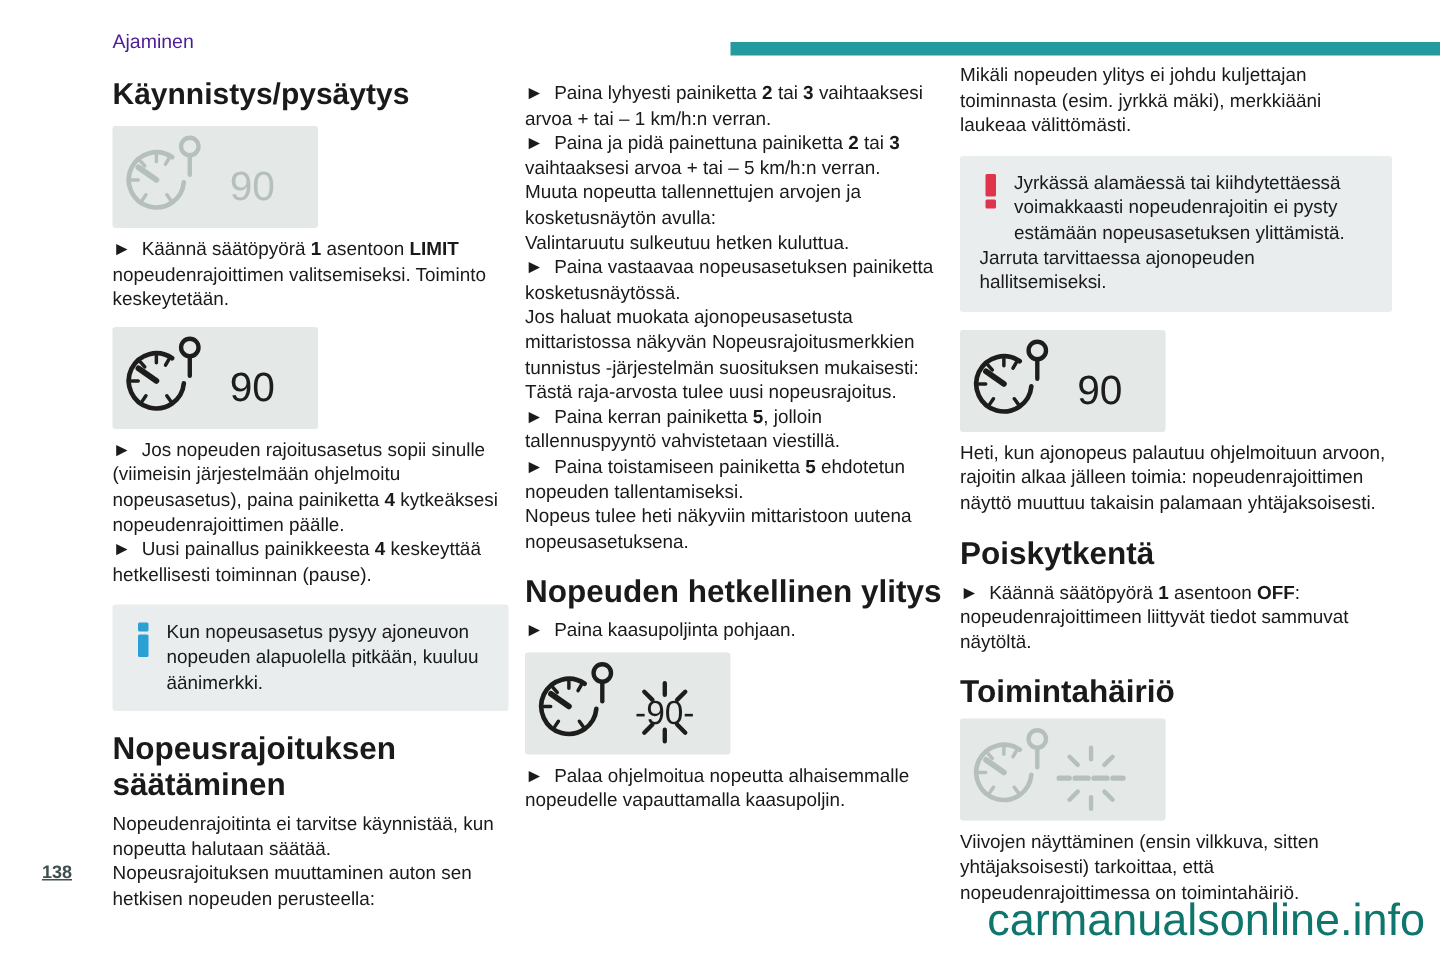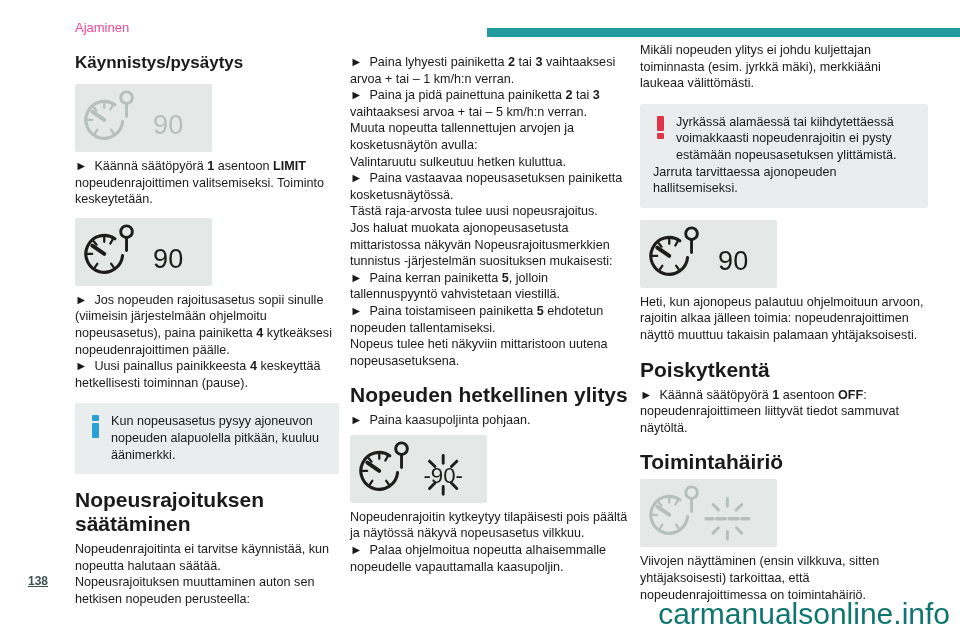--- a/index.html
+++ b/index.html
@@ -2,26 +2,26 @@
 <html><head>
 <meta charset="utf-8">
 <style>
   html,body{margin:0;padding:0;}
   body{
     width:960px;height:640px;position:relative;overflow:hidden;
     background:#ffffff;color:#1a1a1a;
     font-family:"Liberation Sans", sans-serif;
   }
   .accent-bar{position:absolute;left:487px;top:28px;width:473px;height:9px;background:#239a9d;}
-  .page-header{position:absolute;left:75px;top:20px;font-size:13px;color:#ec4899;}
+  .page-header{position:absolute;left:75px;top:20px;font-size:13px;color:#4c1d95;}
   .col{position:absolute;font-size:12.6px;line-height:16.6px;}
   #col1{left:75px;top:50px;width:264px;}
   #col2{left:350px;top:54px;width:288px;}
   #col3{left:640px;top:42px;width:288px;}
-  h1{font-size:17px;line-height:26px;margin:0 0 8px;font-weight:bold;}
+  h1{font-size:20px;line-height:26px;margin:0 0 8px;font-weight:bold;}
   h2{font-size:21px;line-height:24px;margin:14px 0 5px;font-weight:bold;}
   p{margin:0;}
   .b{font-weight:bold;}
   .img-box{width:137px;height:68px;background:#e4e8e6;border-radius:2px;display:flex;align-items:center;margin:0 0 6px;}
   .img-box svg{width:128px;height:62px;margin-left:4px;display:block;}
   .mt10{margin-top:10px;} .mt6{margin-top:6px;} .mt12{margin-top:12px;} .mt4{margin-top:4px;}
   .gray{color:#b5c0bd;} .dark{color:#1d1d1b;}
   .dial-value{font-family:"Liberation Sans",sans-serif;fill:currentColor;}
   .callout{background:#e9edee;border-radius:2px;padding:10px 12px 11px 13px;margin:12px 0 0;overflow:hidden;}
   .glyph{float:left;width:9px;height:37px;margin:2px 11px 0 3px;display:flex;flex-direction:column;align-items:center;gap:2px;}
@@ -88,41 +88,40 @@
   <p>Nopeudenrajoitinta ei tarvitse käynnistää, kun nopeutta halutaan säätää.</p>
   <p>Nopeusrajoituksen muuttaminen auton sen hetkisen nopeuden perusteella:</p>
 </div>
 
 <div class="col" id="col2">
   <p><span>►&nbsp; Paina lyhyesti painiketta </span><span class="b">2</span><span> tai </span><span class="b">3</span><span> vaihtaaksesi arvoa + tai – 1 km/h:n verran.</span></p>
   <p><span>►&nbsp; Paina ja pidä painettuna painiketta </span><span class="b">2</span><span> tai </span><span class="b">3</span><span> vaihtaaksesi arvoa + tai – 5 km/h:n verran.</span></p>
   <p>Muuta nopeutta tallennettujen arvojen ja kosketusnäytön avulla:</p>
   <p>Valintaruutu sulkeutuu hetken kuluttua.</p>
   <p>►&nbsp; Paina vastaavaa nopeusasetuksen painiketta kosketusnäytössä.</p>
+  <p>Jos haluat muokata ajonopeusasetusta mittaristossa näkyvän Nopeusrajoitusmerkkien tunnistus -järjestelmän suosituksen mukaisesti:</p>
   <p>Tästä raja-arvosta tulee uusi nopeusrajoitus.</p>
-  <p>Jos haluat muokata ajonopeusasetusta mittaristossa näkyvän Nopeusrajoitusmerkkien tunnistus -järjestelmän suosituksen mukaisesti:</p>
   <p><span>►&nbsp; Paina kerran painiketta </span><span class="b">5</span><span>, jolloin tallennuspyyntö vahvistetaan viestillä.</span></p>
   <p><span>►&nbsp; Paina toistamiseen painiketta </span><span class="b">5</span><span> ehdotetun nopeuden tallentamiseksi.</span></p>
   <p>Nopeus tulee heti näkyviin mittaristoon uutena nopeusasetuksena.</p>
 
   <h2>Nopeuden hetkellinen ylitys</h2>
   <p>►&nbsp; Paina kaasupoljinta pohjaan.</p>
 
   <div class="img-box mt6">
     <svg viewBox="0 0 132 64" class="dark">
       <g>
           <use href="#dial-shape"></use>
         </g>
       <g stroke="currentColor" stroke-width="3" stroke-linecap="round">
         <path d="M92 26V18M100.5 29.5 106.1 23.9M83.5 29.5 77.9 23.9M92 50v8M83.5 46.5 77.9 52.1M100.5 46.5 106.1 52.1"></path>
       </g>
       <text class="dial-value" x="92" y="46" font-size="23" text-anchor="middle">-90-</text>
     </svg>
   </div>
-  <p>Nopeudenrajoitin kytkeytyy tilapäisesti pois päältä ja näytössä näkyvä nopeusasetus vilkkuu.</p>
   <p>►&nbsp; Palaa ohjelmoitua nopeutta alhaisemmalle nopeudelle vapauttamalla kaasupoljin.</p>
 </div>
 
 <div class="col" id="col3">
   <p>Mikäli nopeuden ylitys ei johdu kuljettajan toiminnasta (esim. jyrkkä mäki), merkkiääni laukeaa välittömästi.</p>
 
   <div class="callout">
     <span class="glyph warn">
         <span class="stem"></span>
         <span class="dot"></span>

